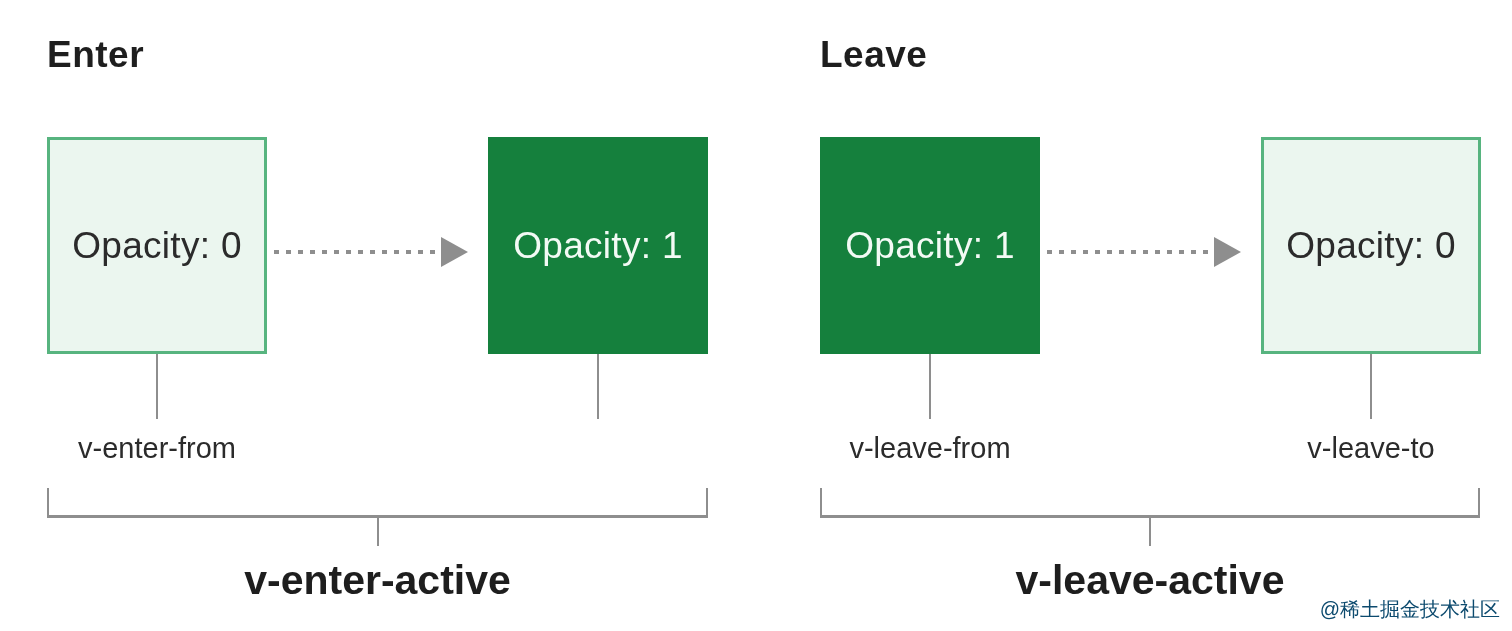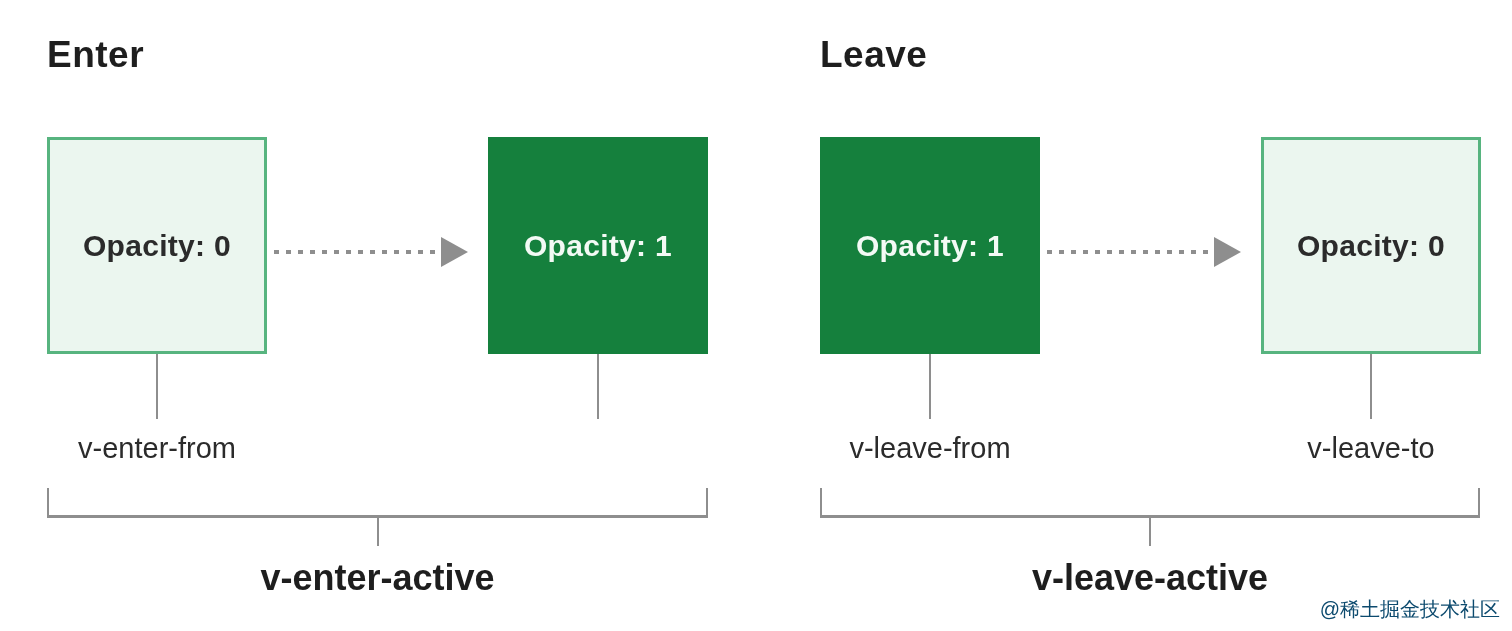--- a/index.html
+++ b/index.html
@@ -45,23 +45,22 @@
   .box.to   { left: 441px; }
   .box.outline {
     background: #ebf6ef;
     border: 3px solid #57b47f;
   }
   .box.solid {
     background: #15803d;
     border: none;
   }
   .box-text {
-    font-size: 30px;
+    font-size: 37px;
     letter-spacing: 0.3px;
-    font-weight: bold;
   }
   .box.outline .box-text { color: #2b2b2b; }
   .box.solid   .box-text { color: #f3faf5; }
   .arrow {
     position: absolute;
     left: 227px;
     top: 237px;
     width: 194px;
     height: 30px;
     display: flex;
@@ -117,21 +116,21 @@
     width: 2px;
     height: 29px;
     background: #8e8e8e;
   }
   .active-label {
     position: absolute;
     left: 0;
     right: 0;
     top: 557px;
     text-align: center;
-    font-size: 36px;
+    font-size: 41px;
     font-weight: 700;
     color: #1e1e1e;
   }
   .watermark {
     position: absolute;
     right: 12px;
     bottom: 8px;
     font-size: 20px;
     color: #0c4a6e;
   }

